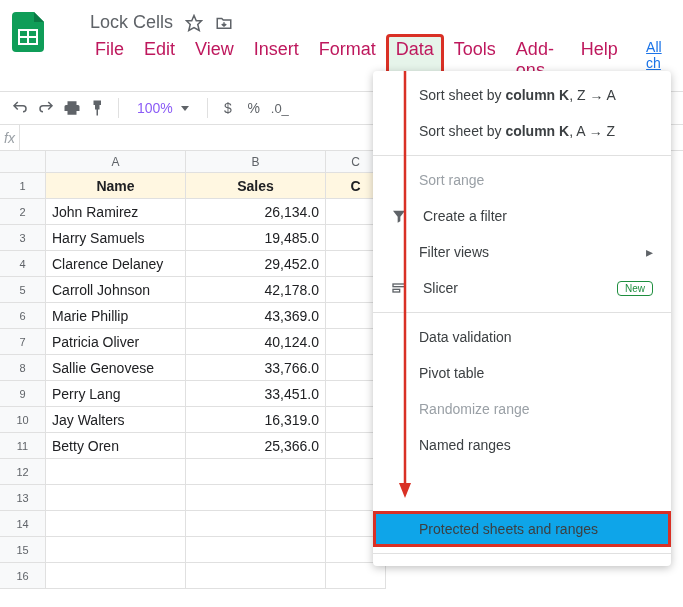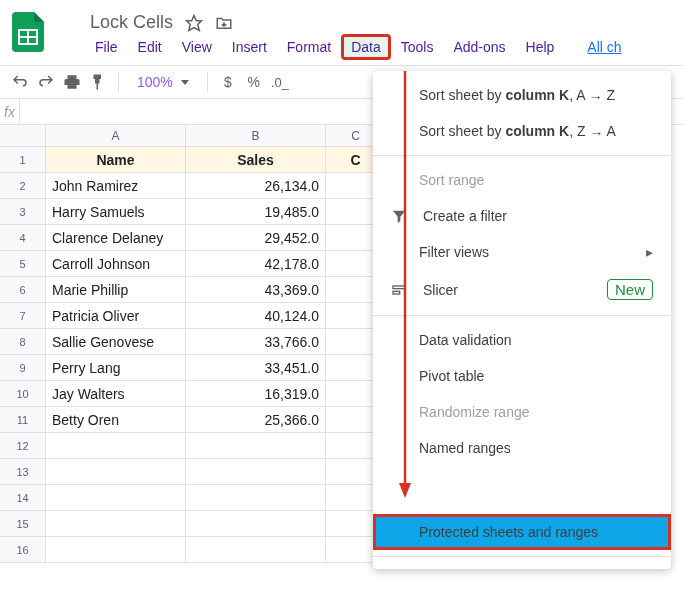--- a/index.html
+++ b/index.html
@@ -4,21 +4,21 @@
   <style>
     * { margin: 0; padding: 0; box-sizing: border-box; }
     body { font-family: 'Google Sans', Arial, sans-serif; background: #fff; color: #202124; width: 683px; height: 607px; overflow: hidden; position: relative; }
     .header { display: flex; align-items: flex-start; padding: 8px 8px 0 8px; border-bottom: 1px solid #e0e0e0; gap: 26px; }
     .logo { width: 40px; height: 40px; margin-right: 10px; margin-top: 4px; display: flex; align-items: center; justify-content: center; }
     .titlebar-area { flex: 1; }
     .title-row { display: flex; align-items: center; gap: 12px; padding: 4px 0 0 6px; }
     .doc-title { font-size: 18px; color: #5f6368; }
     .icon-btn { color: #5f6368; display: inline-flex; align-items: center; }
     .menubar { display: flex; gap: 2px; padding: 2px 0 6px 2px; }
-    .menu-item { padding: 4px 9px; font-size: 14px; color: #4c1d95; border-radius: 3px; cursor: pointer; }
+    .menu-item { padding: 4px 9px; font-size: 18px; color: #be185d; border-radius: 3px; cursor: pointer; }
     .menu-item.active { background: #e6f4ea; outline: 3px solid #d93025; outline-offset: -2px; }
     .toolbar { display: flex; align-items: center; gap: 6px; padding: 6px 10px; border-bottom: 1px solid #e0e0e0; }
     .tb-icon { width: 20px; height: 20px; color: #5f6368; display: inline-flex; align-items: center; justify-content: center; cursor: pointer; }
     .tb-sep { width: 1px; height: 20px; background: #e0e0e0; margin: 0 4px; }
     .zoom { font-size: 14px; color: #8b5cf6; display: flex; align-items: center; gap: 8px; padding: 0 8px; }
     .fx-bar { display: flex; align-items: center; border-bottom: 1px solid #e0e0e0; height: 26px; }
     .fx-label { font-style: italic; color: #9aa0a6; padding: 0 4px; border-right: 1px solid #e0e0e0; height: 100%; display: flex; align-items: center; font-size: 14px; }
     .grid-wrap { position: relative; }
     .col-headers { display: flex; height: 22px; }
     .corner { width: 46px; border-right: 1px solid #e0e0e0; border-bottom: 1px solid #e0e0e0; background: #f8f9fa; }
@@ -29,21 +29,21 @@
     .cell { flex: 0 0 140px; border-right: 1px solid #e0e0e0; border-bottom: 1px solid #e0e0e0; padding: 0 6px; font-size: 14px; line-height: 26px; }
     .cell.small { flex: 0 0 60px; }
     .cell.hdr { background: #fff7e1; font-weight: bold; text-align: center; }
     .cell.r { text-align: right; }
     .dropdown { position: absolute; top: 71px; left: 373px; width: 298px; background: #fff; box-shadow: 0 2px 8px rgba(0,0,0,0.25); border-radius: 4px; z-index: 20; padding: 6px 0; }
     .dd-item { padding: 9px 18px; font-size: 14px; color: #3c4043; cursor: pointer; display: flex; align-items: center; gap: 14px; min-height: 36px; }
     .dd-item.disabled { color: #9aa0a6; pointer-events: none; }
     .dd-item.highlighted { background: #0ea5e9; outline: 3px solid #d93025; outline-offset: -3px; margin-top: 48px; }
     .dd-item.submenu::after { content: '▸'; margin-left: auto; color: #5f6368; }
     .dd-sep { height: 1px; background: #e0e0e0; margin: 6px 0; }
-    .new-badge { margin-left: auto; color: #1e8e3e; border: 1px solid #1e8e3e; padding: 1px 7px; border-radius: 4px; font-size: 15px; font-weight: 500; }
+    .new-badge { margin-left: auto; color: #1e8e3e; border: 1px solid #1e8e3e; padding: 1px 7px; border-radius: 4px; font-size: 10px; font-weight: 500; }
     .dd-icon { width: 18px; color: #5f6368; display: inline-flex; }
     .arrow-annotation { position: absolute; top: 71px; left: 399px; z-index: 30; pointer-events: none; }
     .allchips { color: #1a73e8; text-decoration: underline; font-size: 14px; padding: 4px 6px; }
   </style>
 </head>
 <body>
 
 <div class="header">
   <div class="logo">
     <svg width="32" height="40" viewBox="0 0 32 40">
@@ -226,24 +226,24 @@
         <div class="row-h">16</div>
         <div class="cell"></div>
         <div class="cell r"></div>
         <div class="cell small"></div>
       </div>
     </div>
 </div>
 
 <div class="dropdown">
   <div class="dd-item" style="padding-left:46px">
+      <span><span>Sort sheet by </span><b>column K</b><span>, Z → A</span></span>
+    </div>
+  <div class="dd-item" style="padding-left:46px">
       <span><span>Sort sheet by </span><b>column K</b><span>, A → Z</span></span>
-    </div>
-  <div class="dd-item" style="padding-left:46px">
-      <span><span>Sort sheet by </span><b>column K</b><span>, Z → A</span></span>
     </div>
   <div class="dd-sep"></div>
   <div class="dd-item disabled" style="padding-left:46px">
       <span>Sort range</span>
     </div>
   <div class="dd-item">
       <span class="dd-icon">
         <svg width="16" height="16" viewBox="0 0 24 24" fill="#5f6368">
           <path d="M3 4 L21 4 L14 13 L14 20 L10 22 L10 13 Z"></path>
         </svg>

